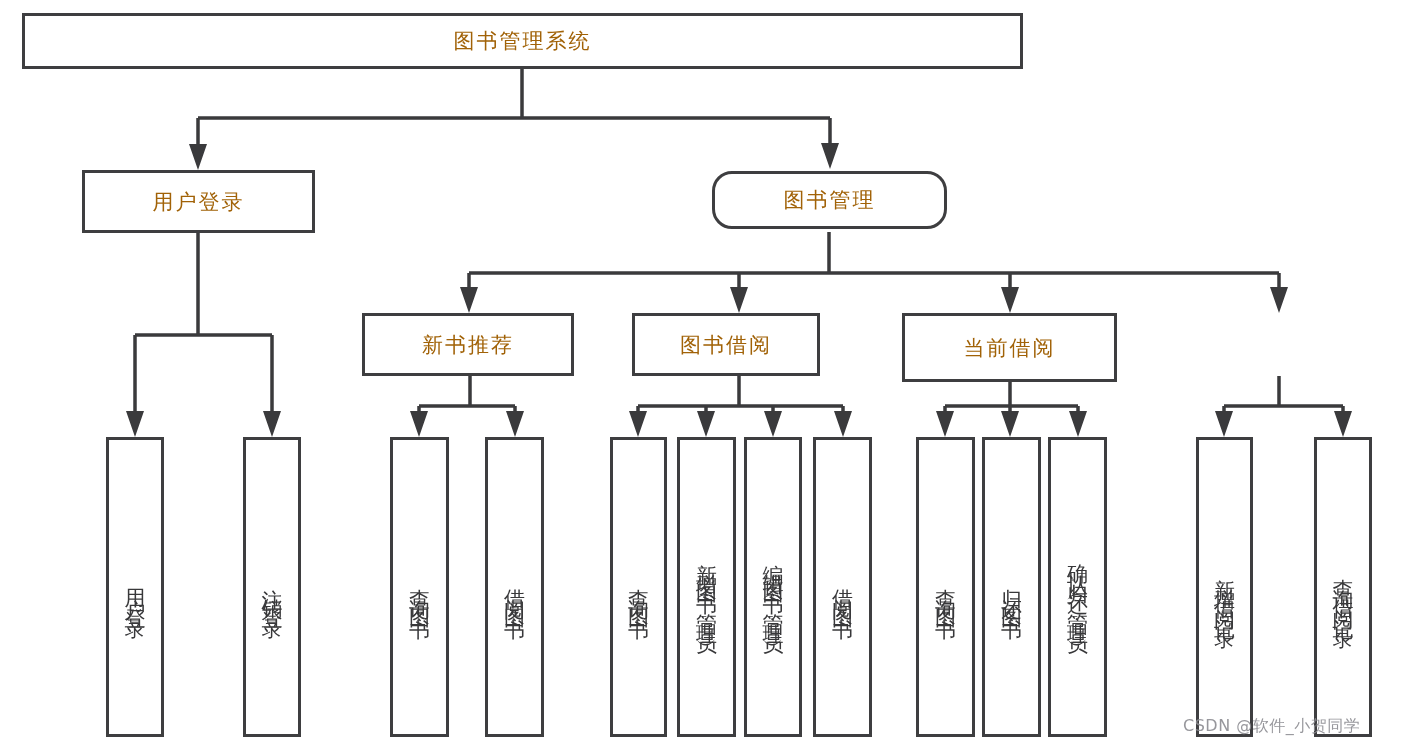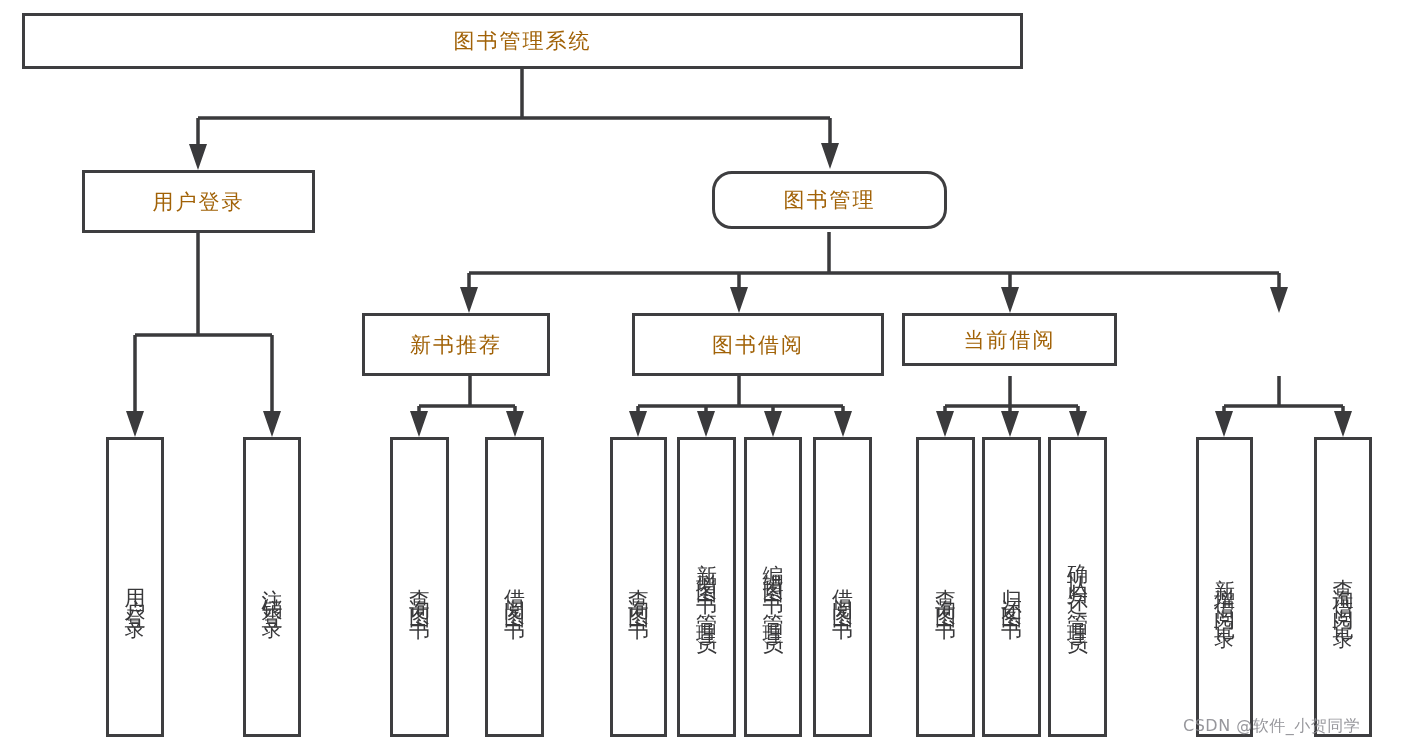--- a/index.html
+++ b/index.html
@@ -38,23 +38,23 @@
     font-size: 21px;
     letter-spacing: 10px;
     padding-top: 10px;
     color: #38383a;
     white-space: nowrap;
   }
   
   .n-root   { left: 22px;   top: 13px;  width: 1001px; height: 56px; }
   .n-l2a    { left: 82px;   top: 170px; width: 233px;  height: 63px; }
   .n-l2b    { left: 712px;  top: 171px; width: 235px;  height: 58px; border-radius: 20px; }
-  .n-l3a    { left: 362px;  top: 313px; width: 188px;  height: 63px; }
-  .n-l3b    { left: 632px;  top: 313px; width: 252px;  height: 63px; text-align: center; }
-  .n-l3c    { left: 902px;  top: 313px; width: 215px;  height: 53px; }
+  .n-l3a    { left: 362px;  top: 313px; width: 212px;  height: 63px; }
+  .n-l3b    { left: 632px;  top: 313px; width: 188px;  height: 63px; text-align: center; }
+  .n-l3c    { left: 902px;  top: 313px; width: 215px;  height: 69px; }
   .n-l3d    { left: 1171px; top: 313px; width: 215px;  height: 63px; }
   .leaf     { top: 437px; height: 300px; width: 58px; }
   .n-f1  { left: 106px; }
   .n-f2  { left: 243px; }
   .n-f3  { left: 390px; width: 59px; }
   .n-f4  { left: 485px; width: 59px; }
   .n-f5  { left: 610px; width: 57px; }
   .n-f6  { left: 677px; width: 59px; }
   .n-f7  { left: 744px; }
   .n-f8  { left: 813px; width: 59px; }

